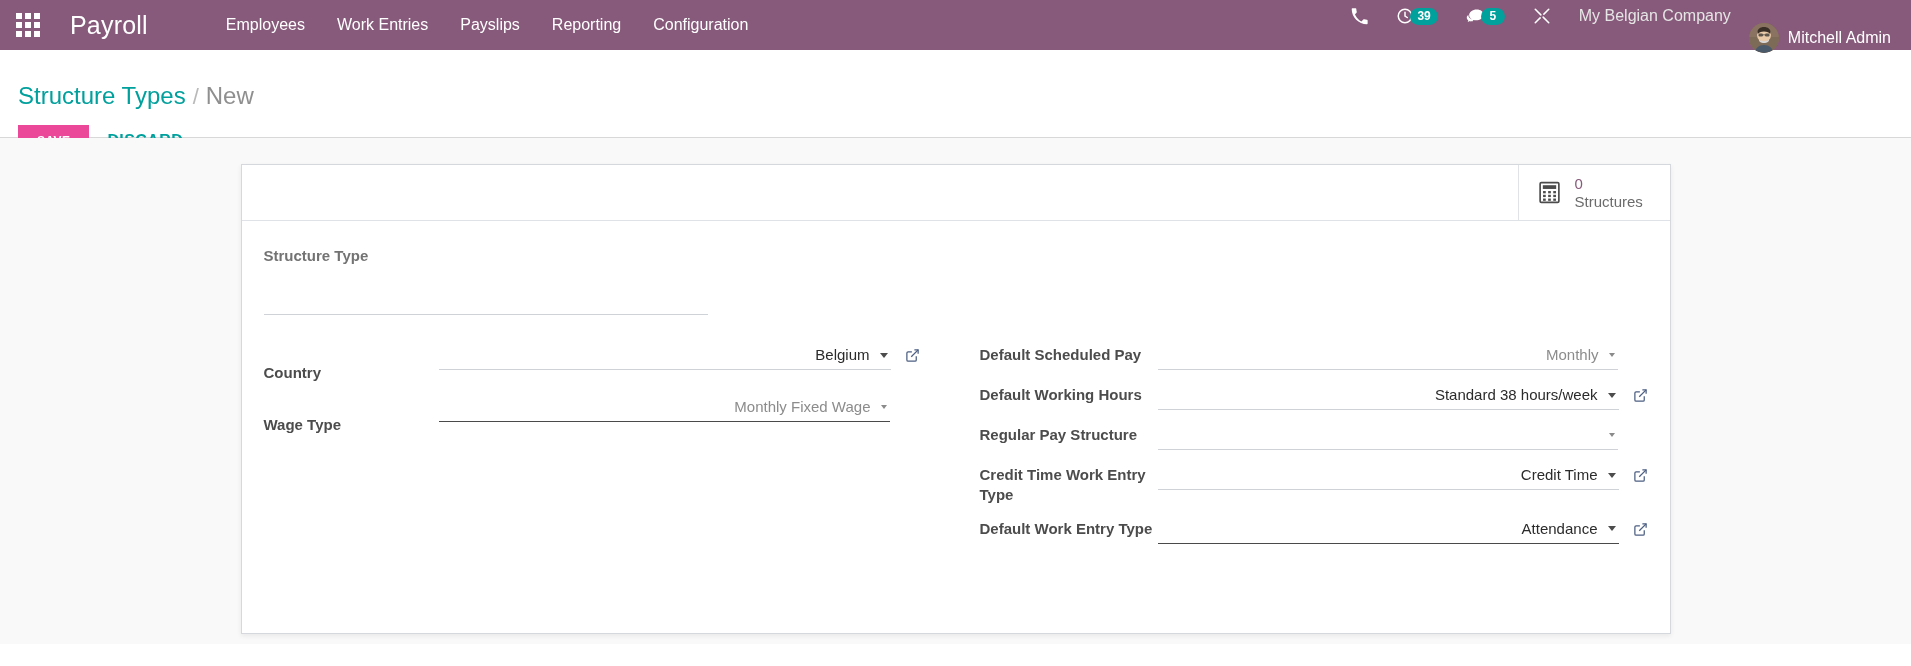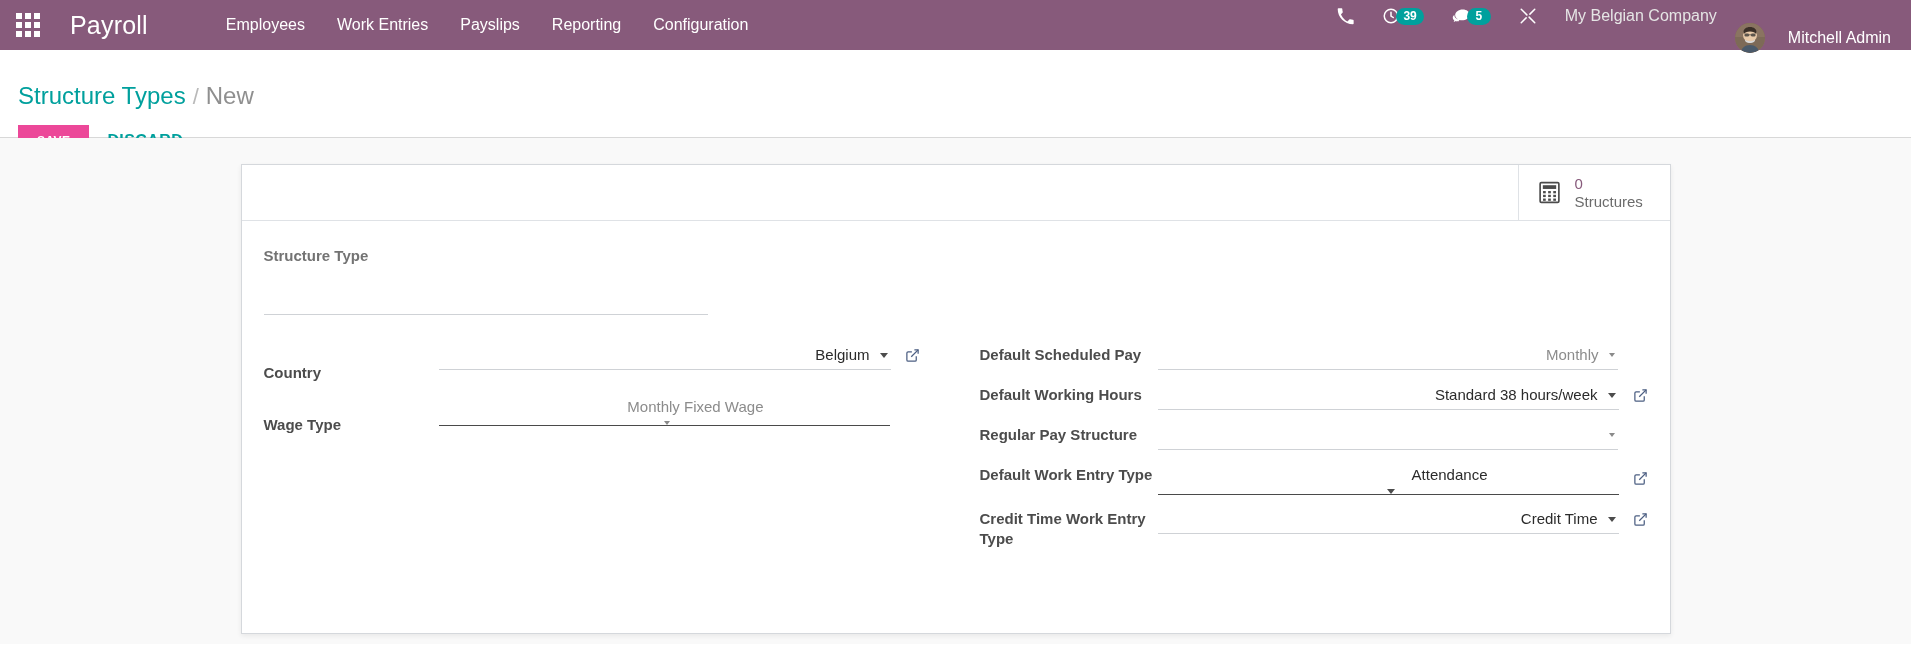--- a/index.html
+++ b/index.html
@@ -103,21 +103,21 @@
   .company-name {
     font-size: 16px;
     color: #e5e5e5;
     padding: 0 14px;
     cursor: pointer;
     white-space: nowrap;
   }
   .user-menu {
     display: flex;
     align-items: center;
-    gap: 23px;
+    gap: 9px;
     padding: 0 10px 0 4px;
     cursor: pointer;
     margin-top: 44px;
   }
   .avatar {
     width: 30px;
     height: 30px;
     border-radius: 50%;
     overflow: hidden;
     background: #8d6f5a;
@@ -283,21 +283,21 @@
     min-width: 0;
   }
   .input-wrap {
     flex: 1;
     position: relative;
     display: flex;
     align-items: center;
     border-bottom: 1px solid #cfd2d6;
     min-width: 0;
   }
-  .input-wrap.focused { border-bottom: 1px solid #4a4a4a; flex-direction: column; }
+  .input-wrap.focused { border-bottom: 1px solid #4a4a4a; }
   .fld {
     flex: 1;
     border: none;
     outline: none;
     background: transparent;
     font-size: 15px;
     font-family: "Liberation Sans", sans-serif;
     color: #2b2b2b;
     padding: 5px 2px 6px 2px;
     min-width: 0;
@@ -546,41 +546,41 @@
             <span class="field-control">
               <span class="input-wrap">
                 <input class="fld" type="text" value="" style="">
                 <span class="caret-down small"></span>
               </span>
               <span class="ext-spacer"></span>
             </span>
           </div>
 
           <div class="field-row">
-            <span class="field-label">Default Work Entry Type</span>
-            <span class="field-control">
-              <span class="input-wrap focused">
-                <input class="fld" type="text" value="Attendance" style="">
+            <span class="field-label">Credit Time Work Entry Type</span>
+            <span class="field-control">
+              <span class="input-wrap">
+                <input class="fld" type="text" value="Credit Time" style="">
                 <span class="caret-down"></span>
               </span>
               <span class="ext-link">
                 <svg width="15" height="15" viewBox="0 0 24 24" fill="none" stroke="#4c5f82" stroke-width="2">
                   <path d="M18 13v6a2 2 0 0 1-2 2H5a2 2 0 0 1-2-2V8a2 2 0 0 1 2-2h6"></path>
                   <path d="M15 3h6v6"></path>
                     <path d="M10 14L21 3"></path>
                 </svg>
               </span>
             </span>
           </div>
 
           <div class="field-row">
-            <span class="field-label">Credit Time Work Entry Type</span>
-            <span class="field-control">
-              <span class="input-wrap">
-                <input class="fld" type="text" value="Credit Time" style="">
+            <span class="field-label">Default Work Entry Type</span>
+            <span class="field-control">
+              <span class="input-wrap focused">
+                <input class="fld" type="text" value="Attendance" style="">
                 <span class="caret-down"></span>
               </span>
               <span class="ext-link">
                 <svg width="15" height="15" viewBox="0 0 24 24" fill="none" stroke="#4c5f82" stroke-width="2">
                   <path d="M18 13v6a2 2 0 0 1-2 2H5a2 2 0 0 1-2-2V8a2 2 0 0 1 2-2h6"></path>
                   <path d="M15 3h6v6"></path>
                     <path d="M10 14L21 3"></path>
                 </svg>
               </span>
             </span>

